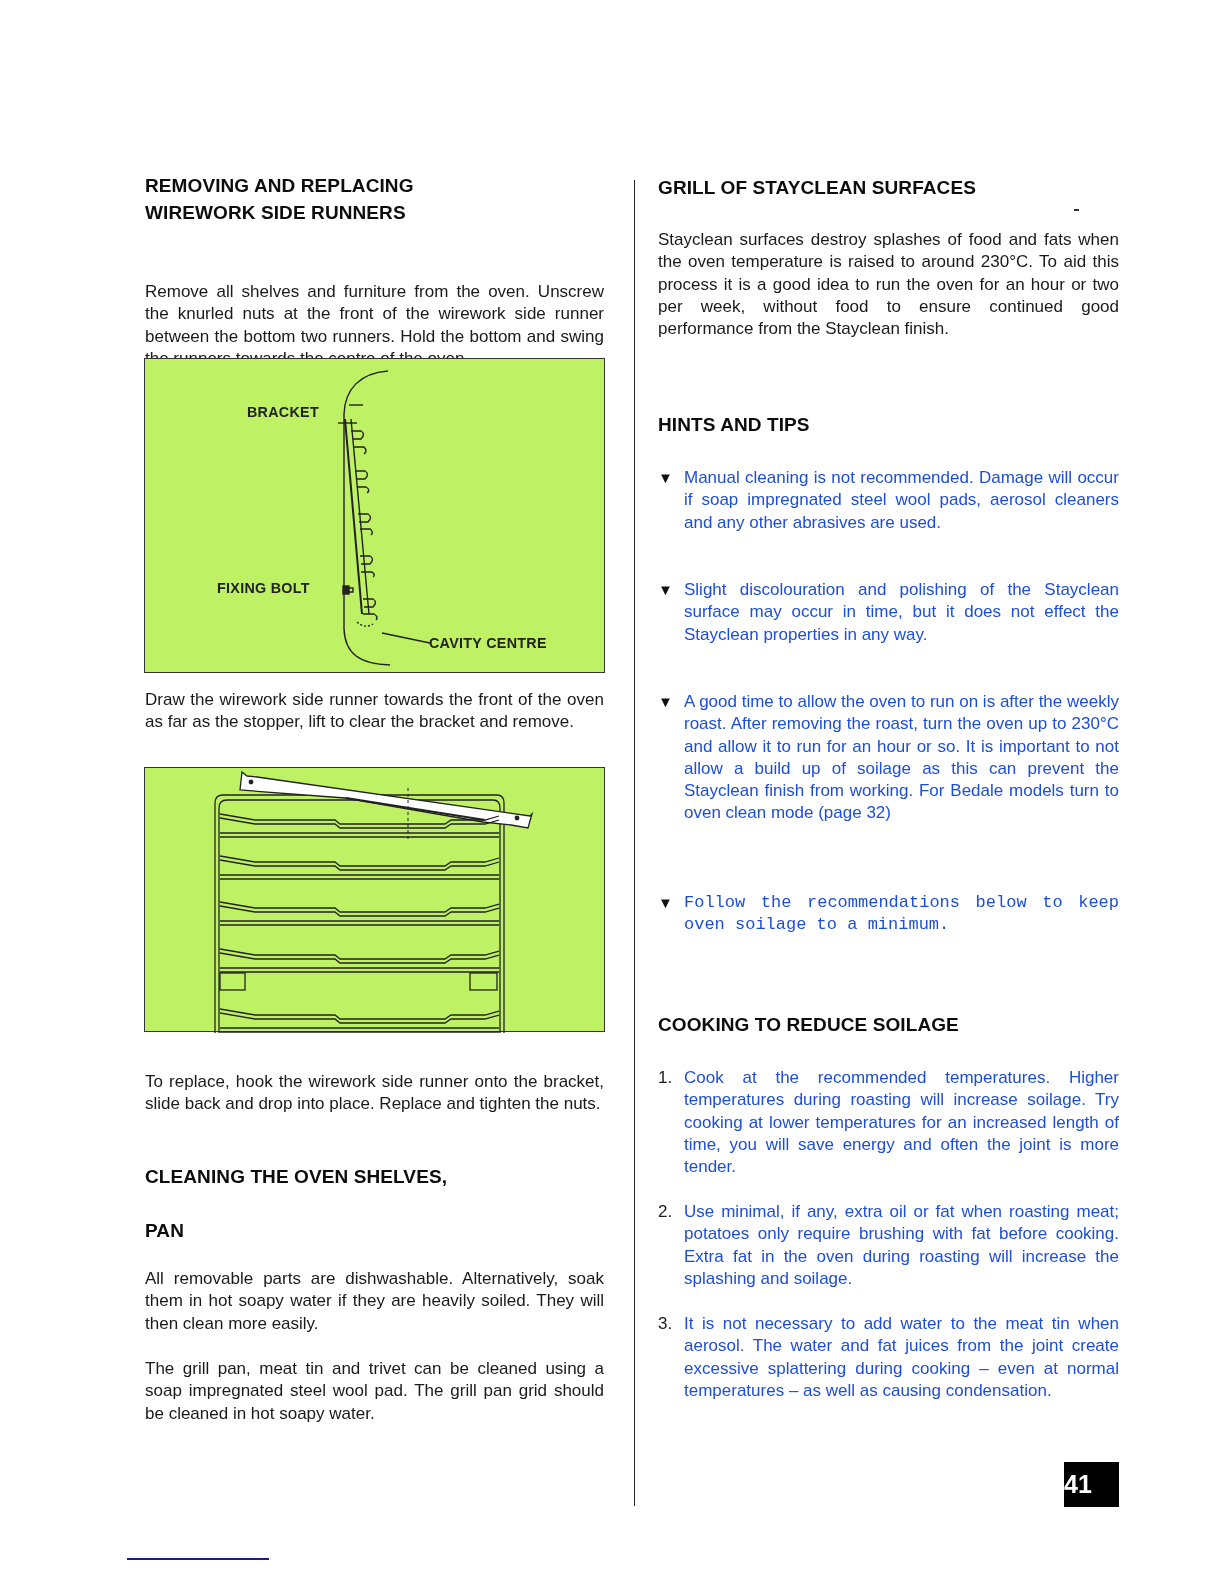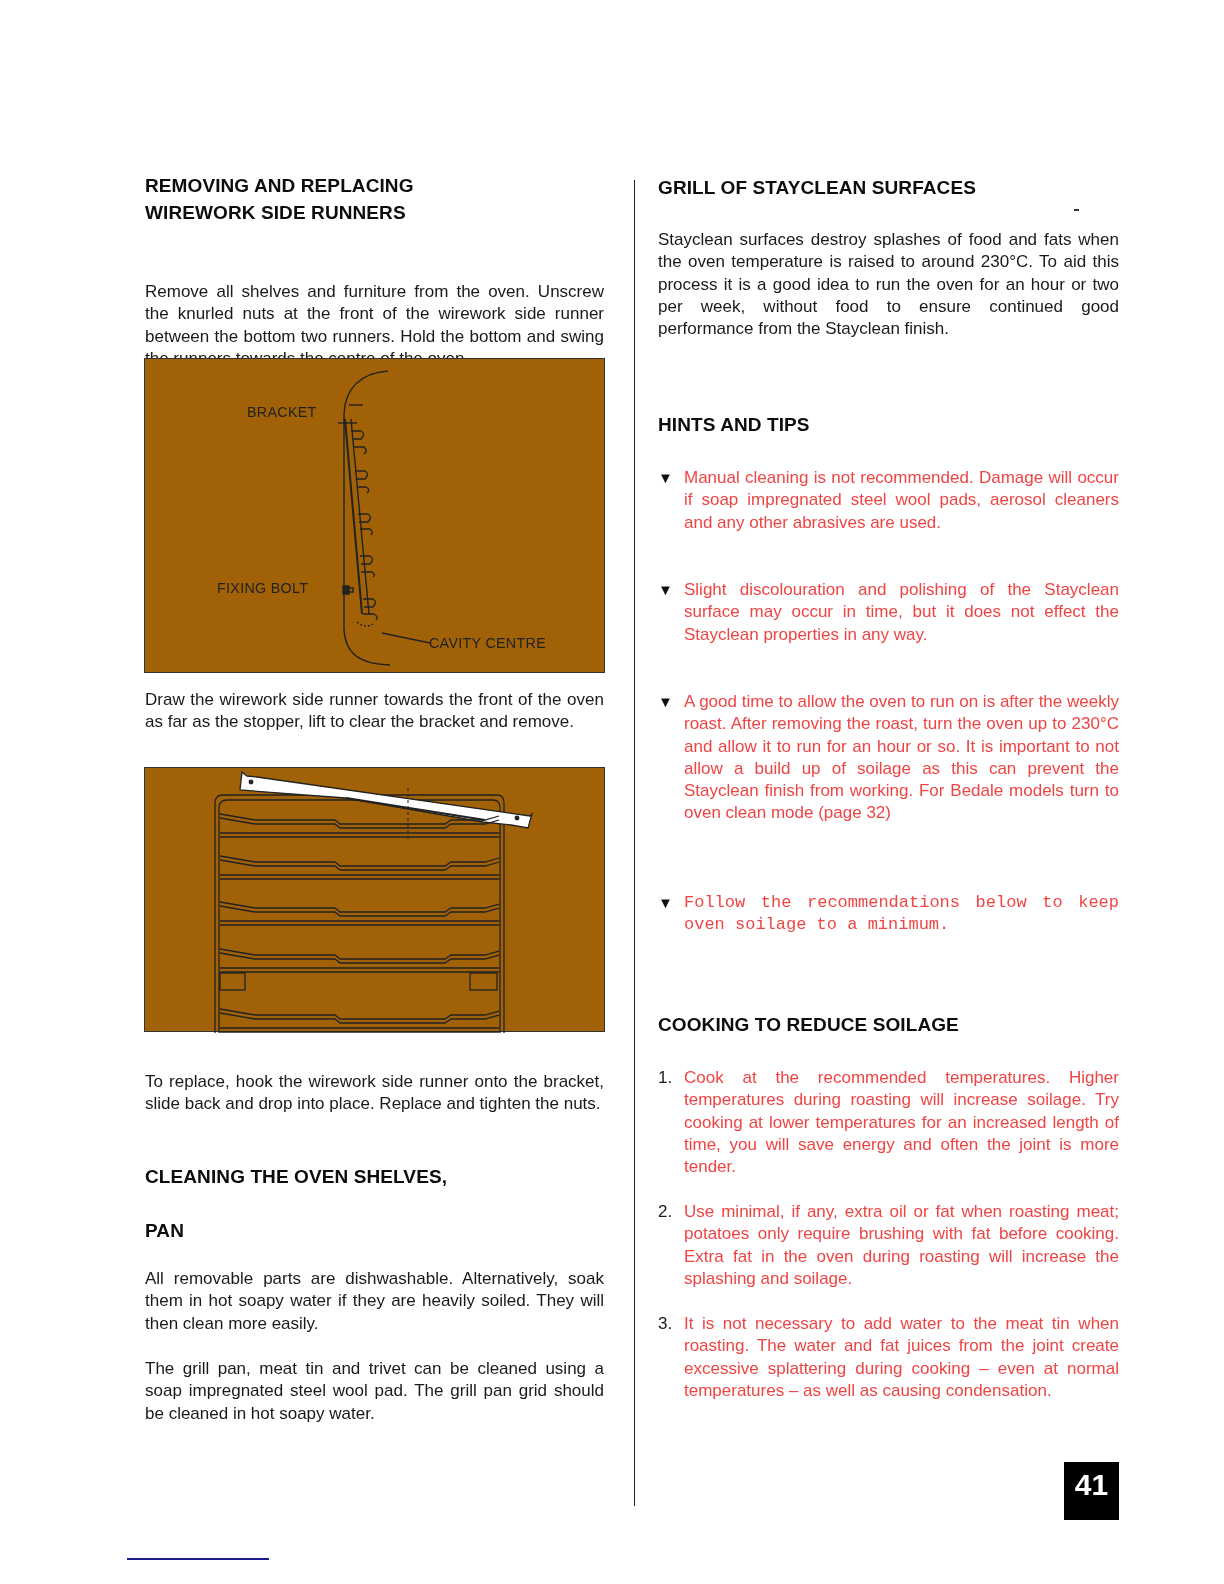--- a/index.html
+++ b/index.html
@@ -1,29 +1,29 @@
 <!DOCTYPE html>
 <html><head>
 <meta charset="utf-8">
 <style>
   html, body { margin: 0; padding: 0; background: #ffffff; }
   body { width: 1224px; height: 1584px; position: relative; overflow: hidden;
          font-family: "Liberation Sans", "DejaVu Sans", sans-serif; color: #111; }
   .h { position: absolute; font-weight: bold; font-size: 19px; line-height: 27px; letter-spacing: 0.1px; color: #0d0d0d; margin: 0; }
   .p { position: absolute; font-size: 17px; line-height: 22.3px; text-align: justify; margin: 0; color: #1a1a1a; }
   .p.last-left { text-align-last: left; }
-  .fig { position: absolute; border: 1.3px solid #333; background: #a16207; box-sizing: border-box; }
+  .fig { position: absolute; border: 1.3px solid #333; background: #bef264; box-sizing: border-box; font-weight: bold; }
   .fig svg { position: absolute; left: 0; top: 0; }
   .lbl { position: absolute; font-size: 14.3px; color: #222; letter-spacing: 0.3px; white-space: nowrap; }
   .divider { position: absolute; left: 634px; top: 180px; width: 1px; height: 1326px; background: #222; }
   .bullet { position: absolute; left: 658px; font-size: 15px; line-height: 22px; color: #111; }
   .num { position: absolute; left: 658px; font-size: 17px; line-height: 22.3px; color: #1a1a1a; }
-  .item { position: absolute; left: 684px; width: 435px; font-size: 17px; line-height: 22.3px; text-align: justify; text-align-last: left; color: #ef4444; margin: 0; }
-  .pagenum { position: absolute; left: 1064px; top: 1462px; width: 55px; height: 58px; background: #000; color: #fff;
-             font-weight: bold; font-size: 30px; line-height: 45px; text-align: center; }
+  .item { position: absolute; left: 684px; width: 435px; font-size: 17px; line-height: 22.3px; text-align: justify; text-align-last: left; color: #1d4ed8; margin: 0; }
+  .pagenum { position: absolute; left: 1064px; top: 1462px; width: 55px; height: 45px; background: #000; color: #fff;
+             font-weight: bold; font-size: 25px; line-height: 45px; }
   .blueline { position: absolute; left: 127px; top: 1558px; width: 142px; height: 2px; background: #1b1b8f; }
   .dash { position: absolute; left: 1074px; top: 209px; width: 5px; height: 1.5px; background: #333; }
 </style>
 </head>
 <body>
 
 <h2 class="h" style="left:145px; top:172px;">
   <span>REMOVING AND REPLACING</span><br>
   <span>WIREWORK SIDE RUNNERS</span>
 </h2>
@@ -132,17 +132,17 @@
 
 <h2 class="h" style="left:658px; top:1011px;">COOKING TO REDUCE SOILAGE</h2>
 
 <span class="num" style="top:1067px;">1.</span>
 <p class="item" style="top:1067px;">Cook at the recommended temperatures. Higher temperatures during roasting will increase soilage. Try cooking at lower temperatures for an increased length of time, you will save energy and often the joint is more tender.</p>
 
 <span class="num" style="top:1201px;">2.</span>
 <p class="item" style="top:1201px;">Use minimal, if any, extra oil or fat when roasting meat; potatoes only require brushing with fat before cooking. Extra fat in the oven during roasting will increase the splashing and soilage.</p>
 
 <span class="num" style="top:1313px;">3.</span>
-<p class="item" style="top:1313px;">It is not necessary to add water to the meat tin when roasting. The water and fat juices from the joint create excessive splattering during cooking – even at normal temperatures – as well as causing condensation.</p>
+<p class="item" style="top:1313px;">It is not necessary to add water to the meat tin when aerosol. The water and fat juices from the joint create excessive splattering during cooking – even at normal temperatures – as well as causing condensation.</p>
 
 <div class="pagenum">41</div>
 
 <div class="blueline"></div>
 
 </body></html>

